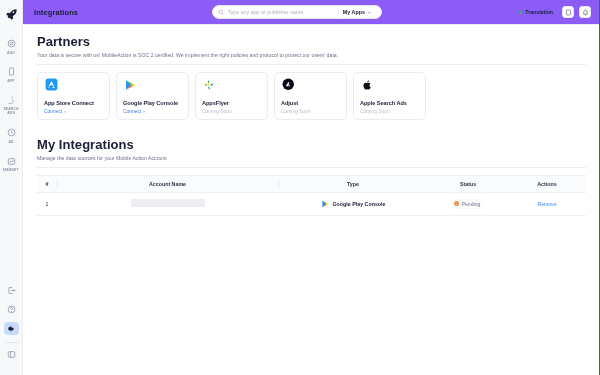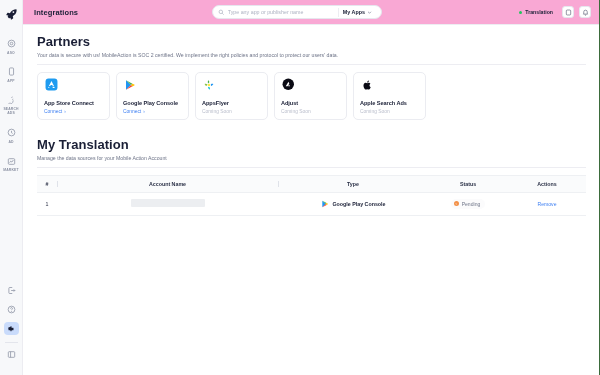--- a/index.html
+++ b/index.html
@@ -84,21 +84,21 @@
     flex-direction: column;
     min-width: 0;
     background: #ffffff;
     position: relative;
   }
 
   
   .header {
     height: 25px;
     flex: 0 0 25px;
-    background: #f9a8d4;
+    background: #8b5cf6;
     border-bottom: 1px solid #ededf2;
     display: flex;
     align-items: center;
     padding: 0 9px 0 11px;
   }
   .header-title {
     font-size: 7.5px;
     font-weight: 700;
     color: #1a1f36;
     letter-spacing: 0.1px;
@@ -509,21 +509,21 @@
               </svg>
             </span>
             <span class="card-title">Apple Search Ads</span>
             <span class="card-soon">Coming Soon</span>
           </div>
 
         </div>
       </div>
 
       <div class="mysection">
-        <div class="section-title">My Translation</div>
+        <div class="section-title">My Integrations</div>
         <div class="section-sub">Manage the data sources for your Mobile Action Account</div>
         <div class="divider"></div>
 
         <table class="table">
           <thead>
             <tr>
               <th class="col-num">#</th>
               <th class="col-name">
                 <span class="th-sep"></span>
                 <span>Account Name</span>

